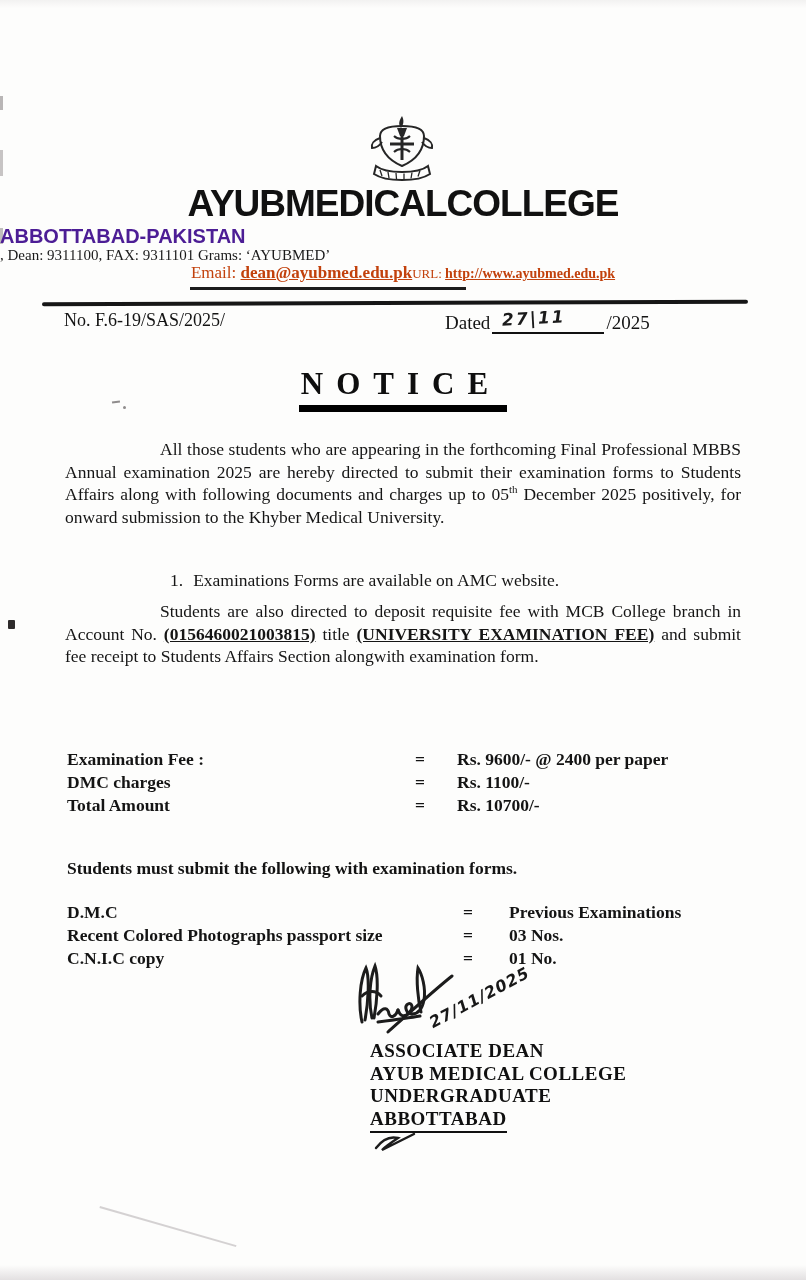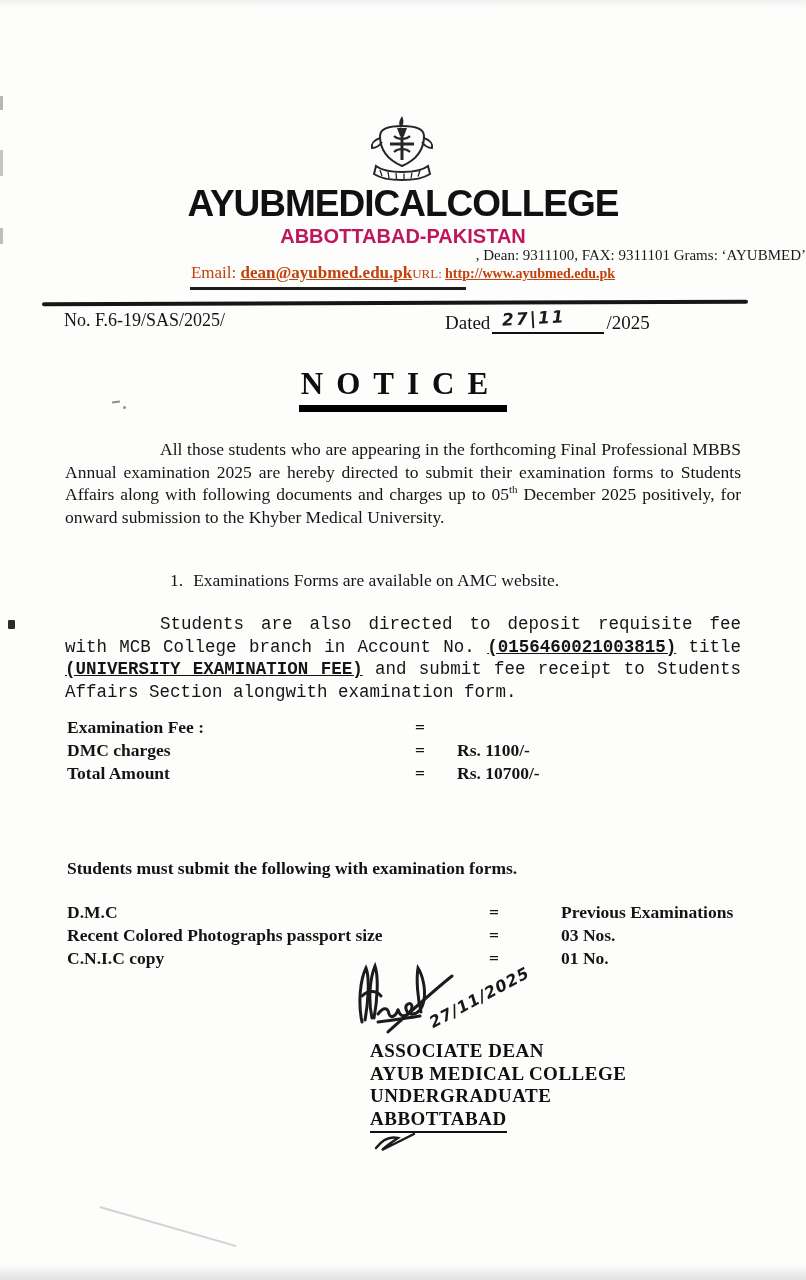--- a/index.html
+++ b/index.html
@@ -16,27 +16,26 @@
   
   .crest { position:absolute; left:358px; top:114px; width:88px; height:74px; }
   .college-name {
     position:absolute; left:0; top:183px; width:100%;
     text-align:center;
     font-family:"Liberation Sans", sans-serif;
     font-weight:bold; font-size:37px; letter-spacing:-1px; color:#111;
   }
   .location {
     position:absolute; left:0; top:225px; width:100%;
-    text-align:center;
     font-family:"Liberation Sans", sans-serif;
-    font-weight:bold; font-size:20px; color:#be185d;
+    font-weight:bold; font-size:20px; color:#4c1d95;
   }
   .contact-line {
     position:absolute; left:0; top:247px; width:100%;
-    text-align:right; font-size:15px; color:#1a1a1a;
+    text-align:left; font-size:15px; color:#1a1a1a;
   }
   .email-line {
     position:absolute; left:0; top:263px; width:100%;
     text-align:center; font-size:17px; color:#c2410c;
   }
   .email-line .u { text-decoration:underline; font-weight:bold; }
   .email-line .url-label { font-size:13px; }
   .email-line .url { font-size:14px; font-weight:bold; text-decoration:underline; }
   .rule-short { position:absolute; left:190px; top:287px; width:276px; height:3px; background:#1c1c1c; }
   .rule-main  { position:absolute; left:42px;  top:301px; width:706px; height:4px; background:#161616; transform:rotate(-0.2deg); border-radius:2px; }
@@ -58,32 +57,32 @@
     display:inline-block;
     font-size:31px; font-weight:bold; letter-spacing:13px;
     padding:0 6px 3px 2px; border-bottom:7px solid #000000; color:#0e0e0e;
   }
   
   .para {
     position:absolute; left:65px; width:676px;
     font-size:17.5px; line-height:22.5px; text-align:justify; color:#151515;
   }
   .para-1 { top:438px; text-indent:95px; }
-  .para-2 { top:613px; text-indent:95px;font-family:Liberation Mono, monospace; }
+  .para-2 { top:600px; text-indent:95px; }
   .para sup { font-size:11px; vertical-align:super; line-height:0; }
   .bold-u { font-weight:bold; text-decoration:underline; }
   .list-item-1 { position:absolute; left:170px; top:570px; font-size:17.5px; color:#151515;text-align:right; }
   .list-item-1 .marker { margin-right:10px; }
   
-  .fee-table { position:absolute; left:67px; top:716px; width:650px; font-weight:bold; }
+  .fee-table { position:absolute; left:67px; top:748px; width:650px; font-weight:bold; }
   .fee-row { display:grid; grid-template-columns:348px 42px auto; font-size:17.5px; line-height:23px; color:#141414; }
   
   .submit-note { position:absolute; left:67px; top:858px; font-size:17.5px; font-weight:bold; color:#131313; }
   .req-table { position:absolute; left:67px; top:901px; width:680px; font-weight:bold; }
-  .req-row { display:grid; grid-template-columns:396px 46px auto; font-size:17.5px; line-height:23px; color:#141414;gap:26px; }
+  .req-row { display:grid; grid-template-columns:396px 46px auto; font-size:17.5px; line-height:23px; color:#141414; }
   
   .signature-svg { position:absolute; left:348px; top:956px; width:160px; height:88px; }
   .sig-date {
     position:absolute; left:424px; top:988px;
     font-family:"DejaVu Sans", sans-serif; font-style:italic; font-weight:bold;
     font-size:16px; letter-spacing:1px; transform:rotate(-28deg); color:#181818;
     white-space:nowrap;
   }
   
   .signatory { position:absolute; left:370px; top:1040px; font-size:19px; font-weight:bold; line-height:22.5px; color:#101010; }
@@ -161,20 +160,21 @@
   <p class="para para-1"><span>All those students who are appearing in the forthcoming Final Professional MBBS Annual examination 2025 are hereby directed to submit their examination forms to Students Affairs along with following documents and charges up to 05</span><sup>th</sup><span> December 2025 positively, for onward submission to the Khyber Medical University.</span></p>
 
   <div class="list-item-1"><span class="marker">1.</span><span>Examinations Forms are available on AMC website.</span></div>
 
   <p class="para para-2"><span>Students are also directed to deposit requisite fee with MCB College branch in Account No. </span><span class="bold-u">(0156460021003815)</span><span> title </span><span class="bold-u">(UNIVERSITY EXAMINATION FEE)</span><span> and submit fee receipt to Students Affairs Section alongwith examination form.</span></p>
 
   <div class="fee-table">
     <div class="fee-row">
       <span>Examination Fee :</span>
       <span>=</span>
+      <span>Rs. 9600/- @ 2400 per paper</span>
     </div>
     <div class="fee-row">
       <span>DMC charges</span>
       <span>=</span>
       <span>Rs. 1100/-</span>
     </div>
     <div class="fee-row">
       <span>Total Amount</span>
       <span>=</span>
       <span>Rs. 10700/-</span>

